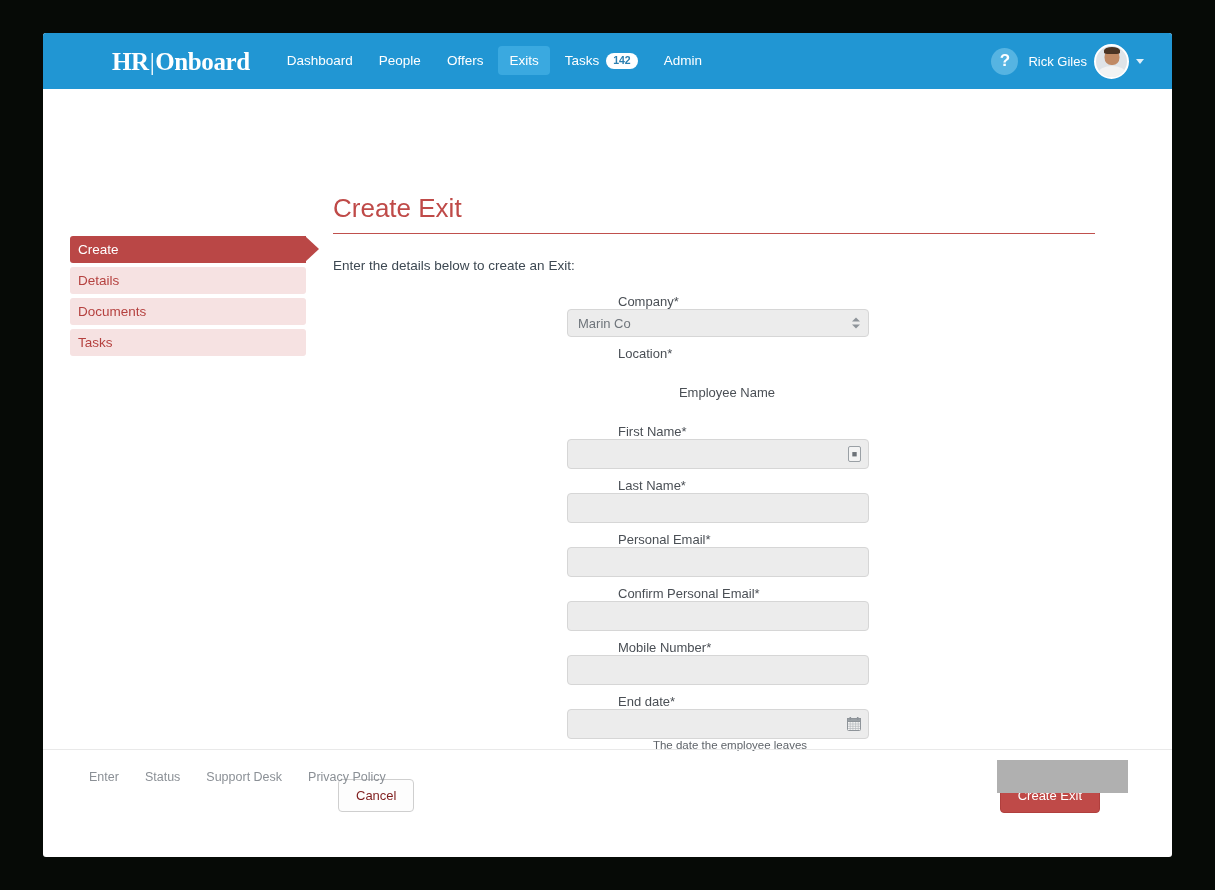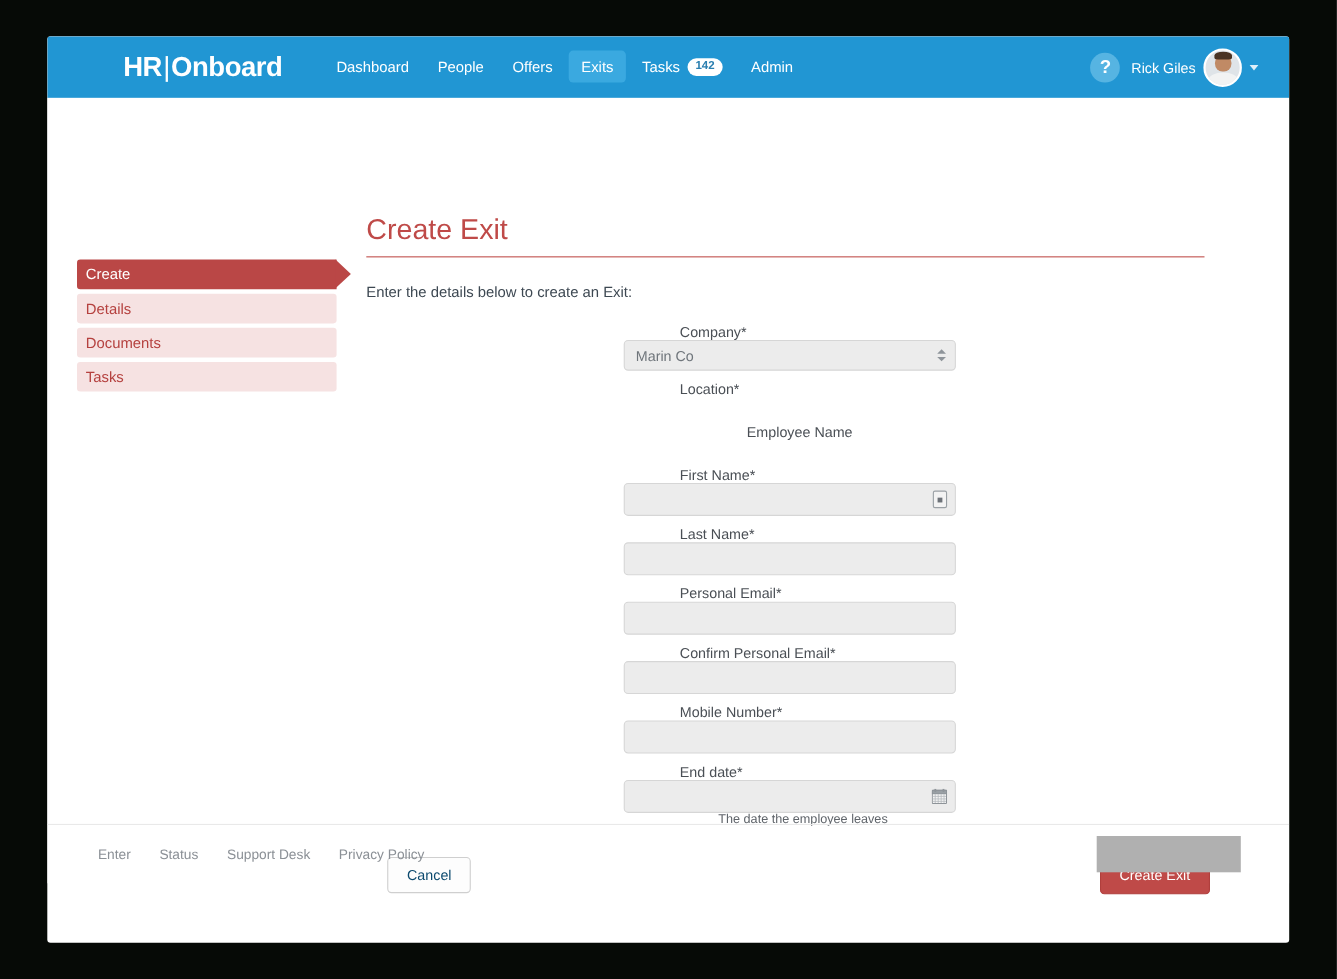--- a/index.html
+++ b/index.html
@@ -40,23 +40,24 @@
     display: flex;
     align-items: center;
     padding: 0 28px 0 0;
   }
   #brand {
     font-size: 25px;
     font-weight: bold;
     color: #ffffff;
     letter-spacing: -0.4px;
     margin-left: 69px;
-    margin-right: 38px;
+    margin-right: 26px;
     white-space: nowrap;
     line-height: 1;
+    font-family: Liberation Serif, serif;
   }
   #brand .bar {
     font-weight: 300;
     padding: 0 1px;
   }
   #nav-links {
     display: flex;
     align-items: center;
     gap: 4px;
   }
@@ -328,26 +329,26 @@
     margin-left: 24px;
     white-space: nowrap;
   }
 
   #form-actions {
     display: flex;
     align-items: center;
     margin-top: 27px;
   }
   #cancel-button {
-    margin-left: 19px;
+    margin-left: 5px;
     background: #fdfdfd;
     border: 1px solid #cfcfcf;
     border-radius: 4px;
     font-size: 13px;
-    color: #0c4a6e;
+    color: #7f1d1d;
     padding: 8px 17px;
     cursor: pointer;
     font-family: "Liberation Sans", sans-serif;
   }
   #create-button {
     margin-left: auto;
     margin-right: 3px;
     background: #bf4a48;
     border: 1px solid #b03f3d;
     border-radius: 4px;

